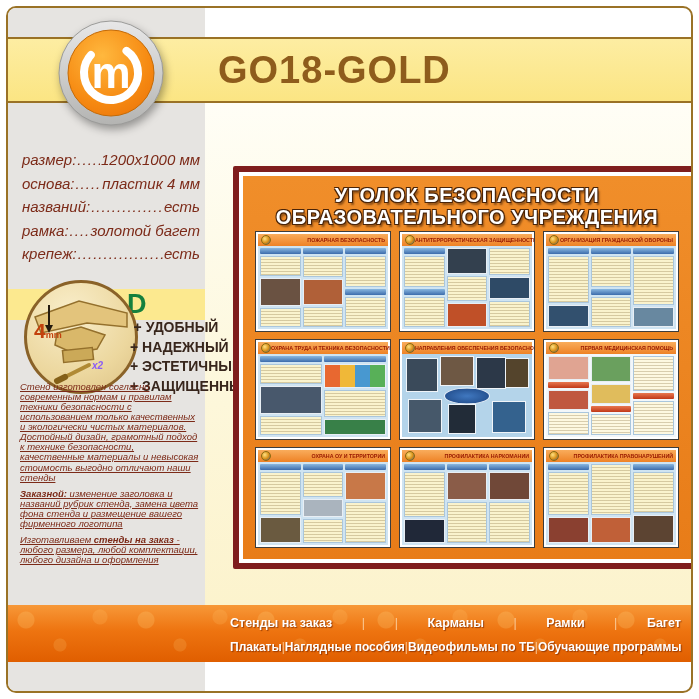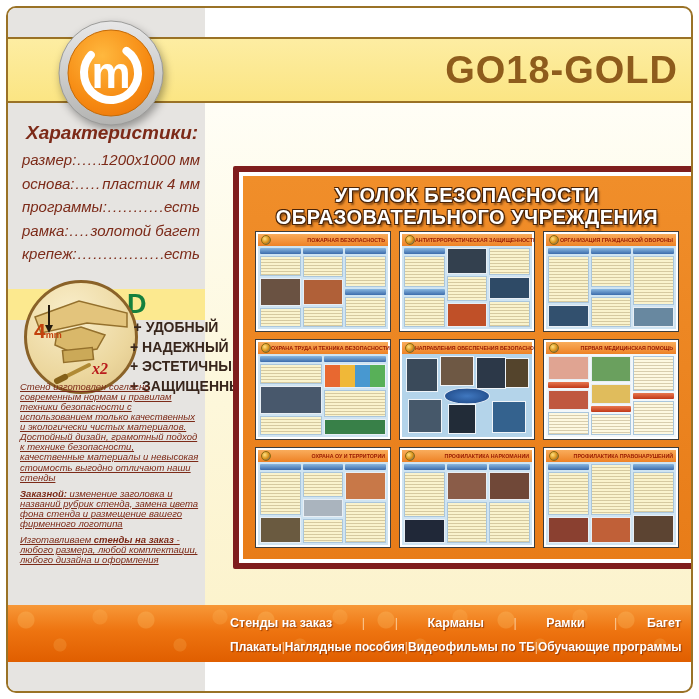--- a/index.html
+++ b/index.html
@@ -12,21 +12,21 @@
   .sidebar-bg { left:0; top:0; width:197px; height:100%; background:#e6e4e1; }
   
   .main-bg { left:197px; top:95px; width:486px; height:502px;
              background:linear-gradient(180deg,#fffef6 0%,#fdf7da 60%,#fcf3cd 100%); }
 
   
   .band { left:0; top:29px; width:100%; height:62px;
           border-top:2px solid #9a7226; border-bottom:2px solid #9a7226;
           background:linear-gradient(180deg,#fdeda2,#fbe583); }
   .page-title { left:210px; top:29px; width:460px; height:67px; line-height:66px;
-                text-align:right; font-size:38px; font-weight:bold; color:#8e5c1c;
+                text-align:left; font-size:38px; font-weight:bold; color:#8e5c1c;
                 letter-spacing:1px; }
   .logo { left:50px; top:12px; width:106px; height:106px; filter:drop-shadow(2px 4px 4px rgba(0,0,0,.35)); }
 
   
   .chars-title { left:18px; top:114px; font-size:19px; font-weight:bold; font-style:italic; color:#7c2a18; }
   .char-rows { left:14px; top:143px; width:178px; }
   .char-row { display:flex; align-items:baseline; height:23.5px; font-style:italic;
               font-size:15px; color:#7c2a18; white-space:nowrap; }
   .dotlead { flex:1; overflow:hidden; margin:0 1px; }
   .dotlead::after { content:"......................................................"; letter-spacing:1px; color:#7c2a18; }
@@ -34,21 +34,21 @@
                text-align:center; line-height:31px; font-size:27px; font-weight:bold;
                color:#15803d; letter-spacing:1px;margin-top:44px; }
 
   
   .profile-circle { left:16px; top:272px; width:108px; height:108px; border-radius:50%;
                     background:radial-gradient(circle at 40% 28%, #f9eecb, #ecd79e 62%, #dcc184);
                     border:3px solid #8a6228; overflow:hidden; }
   .thickness { left:26px; top:312px; color:#c2410c; line-height:1; }
   .thickness .tv { font-size:21px; font-weight:bold; }
   .thickness .tu { font-size:9px; font-weight:bold; }
-  .screw-count { left:84px; top:352px; font-size:16px; font-weight:bold; font-style:italic; color:#b91c1c;font-family:Liberation Serif, serif; }
+  .screw-count { left:84px; top:352px; font-size:10px; font-weight:bold; font-style:italic; color:#8b5cf6; }
   .features { left:122px; top:310px; width:92px; text-align:center; }
   .feature { font-size:14px; font-weight:bold; color:#38261c; line-height:19.5px; white-space:nowrap; }
 
   
   .paras { left:12px; top:374px; width:181px; }
   .paras p { margin:0 0 6px 0; font-style:italic; font-size:9.5px; line-height:1.06; color:#7c2a18;text-decoration:underline; }
   .paras b { font-weight:bold; }
 
   
   .stand { left:225px; top:158px; width:456px; height:391px; border:6px solid #7f1d1d;
@@ -126,34 +126,33 @@
             <stop offset="1" stop-color="#e96f06"></stop>
         </radialGradient>
       </defs>
       <circle cx="53" cy="53" r="52" fill="url(#silver)" stroke="#9a9a98" stroke-width="1"></circle>
       <circle cx="53" cy="53" r="43" fill="url(#orng)" stroke="#c46a06" stroke-width="1"></circle>
       <circle cx="53" cy="53" r="27" fill="none" stroke="#fff" stroke-width="8" stroke-linecap="round" stroke-dasharray="130 40" transform="rotate(-55 53 53)"></circle>
       <text x="53" y="68" text-anchor="middle" font-family="Liberation Sans, sans-serif" font-size="44" font-weight="bold" fill="#fff">m</text>
     </svg>
   </div>
 
-  <div class="abs chars-title">Характеристики:</div>
   <div class="abs char-rows">
     <div class="char-row">
         <span>размер:</span>
         <span class="dotlead"></span>
         <span>1200x1000 мм</span>
       </div>
     <div class="char-row">
         <span>основа:</span>
         <span class="dotlead"></span>
         <span>пластик 4 мм</span>
       </div>
     <div class="char-row">
-        <span>программы:</span>
+        <span>названий:</span>
         <span class="dotlead"></span>
         <span>есть</span>
       </div>
     <div class="char-row">
         <span>рамка:</span>
         <span class="dotlead"></span>
         <span>золотой багет</span>
       </div>
     <div class="char-row">
         <span>крепеж:</span>

